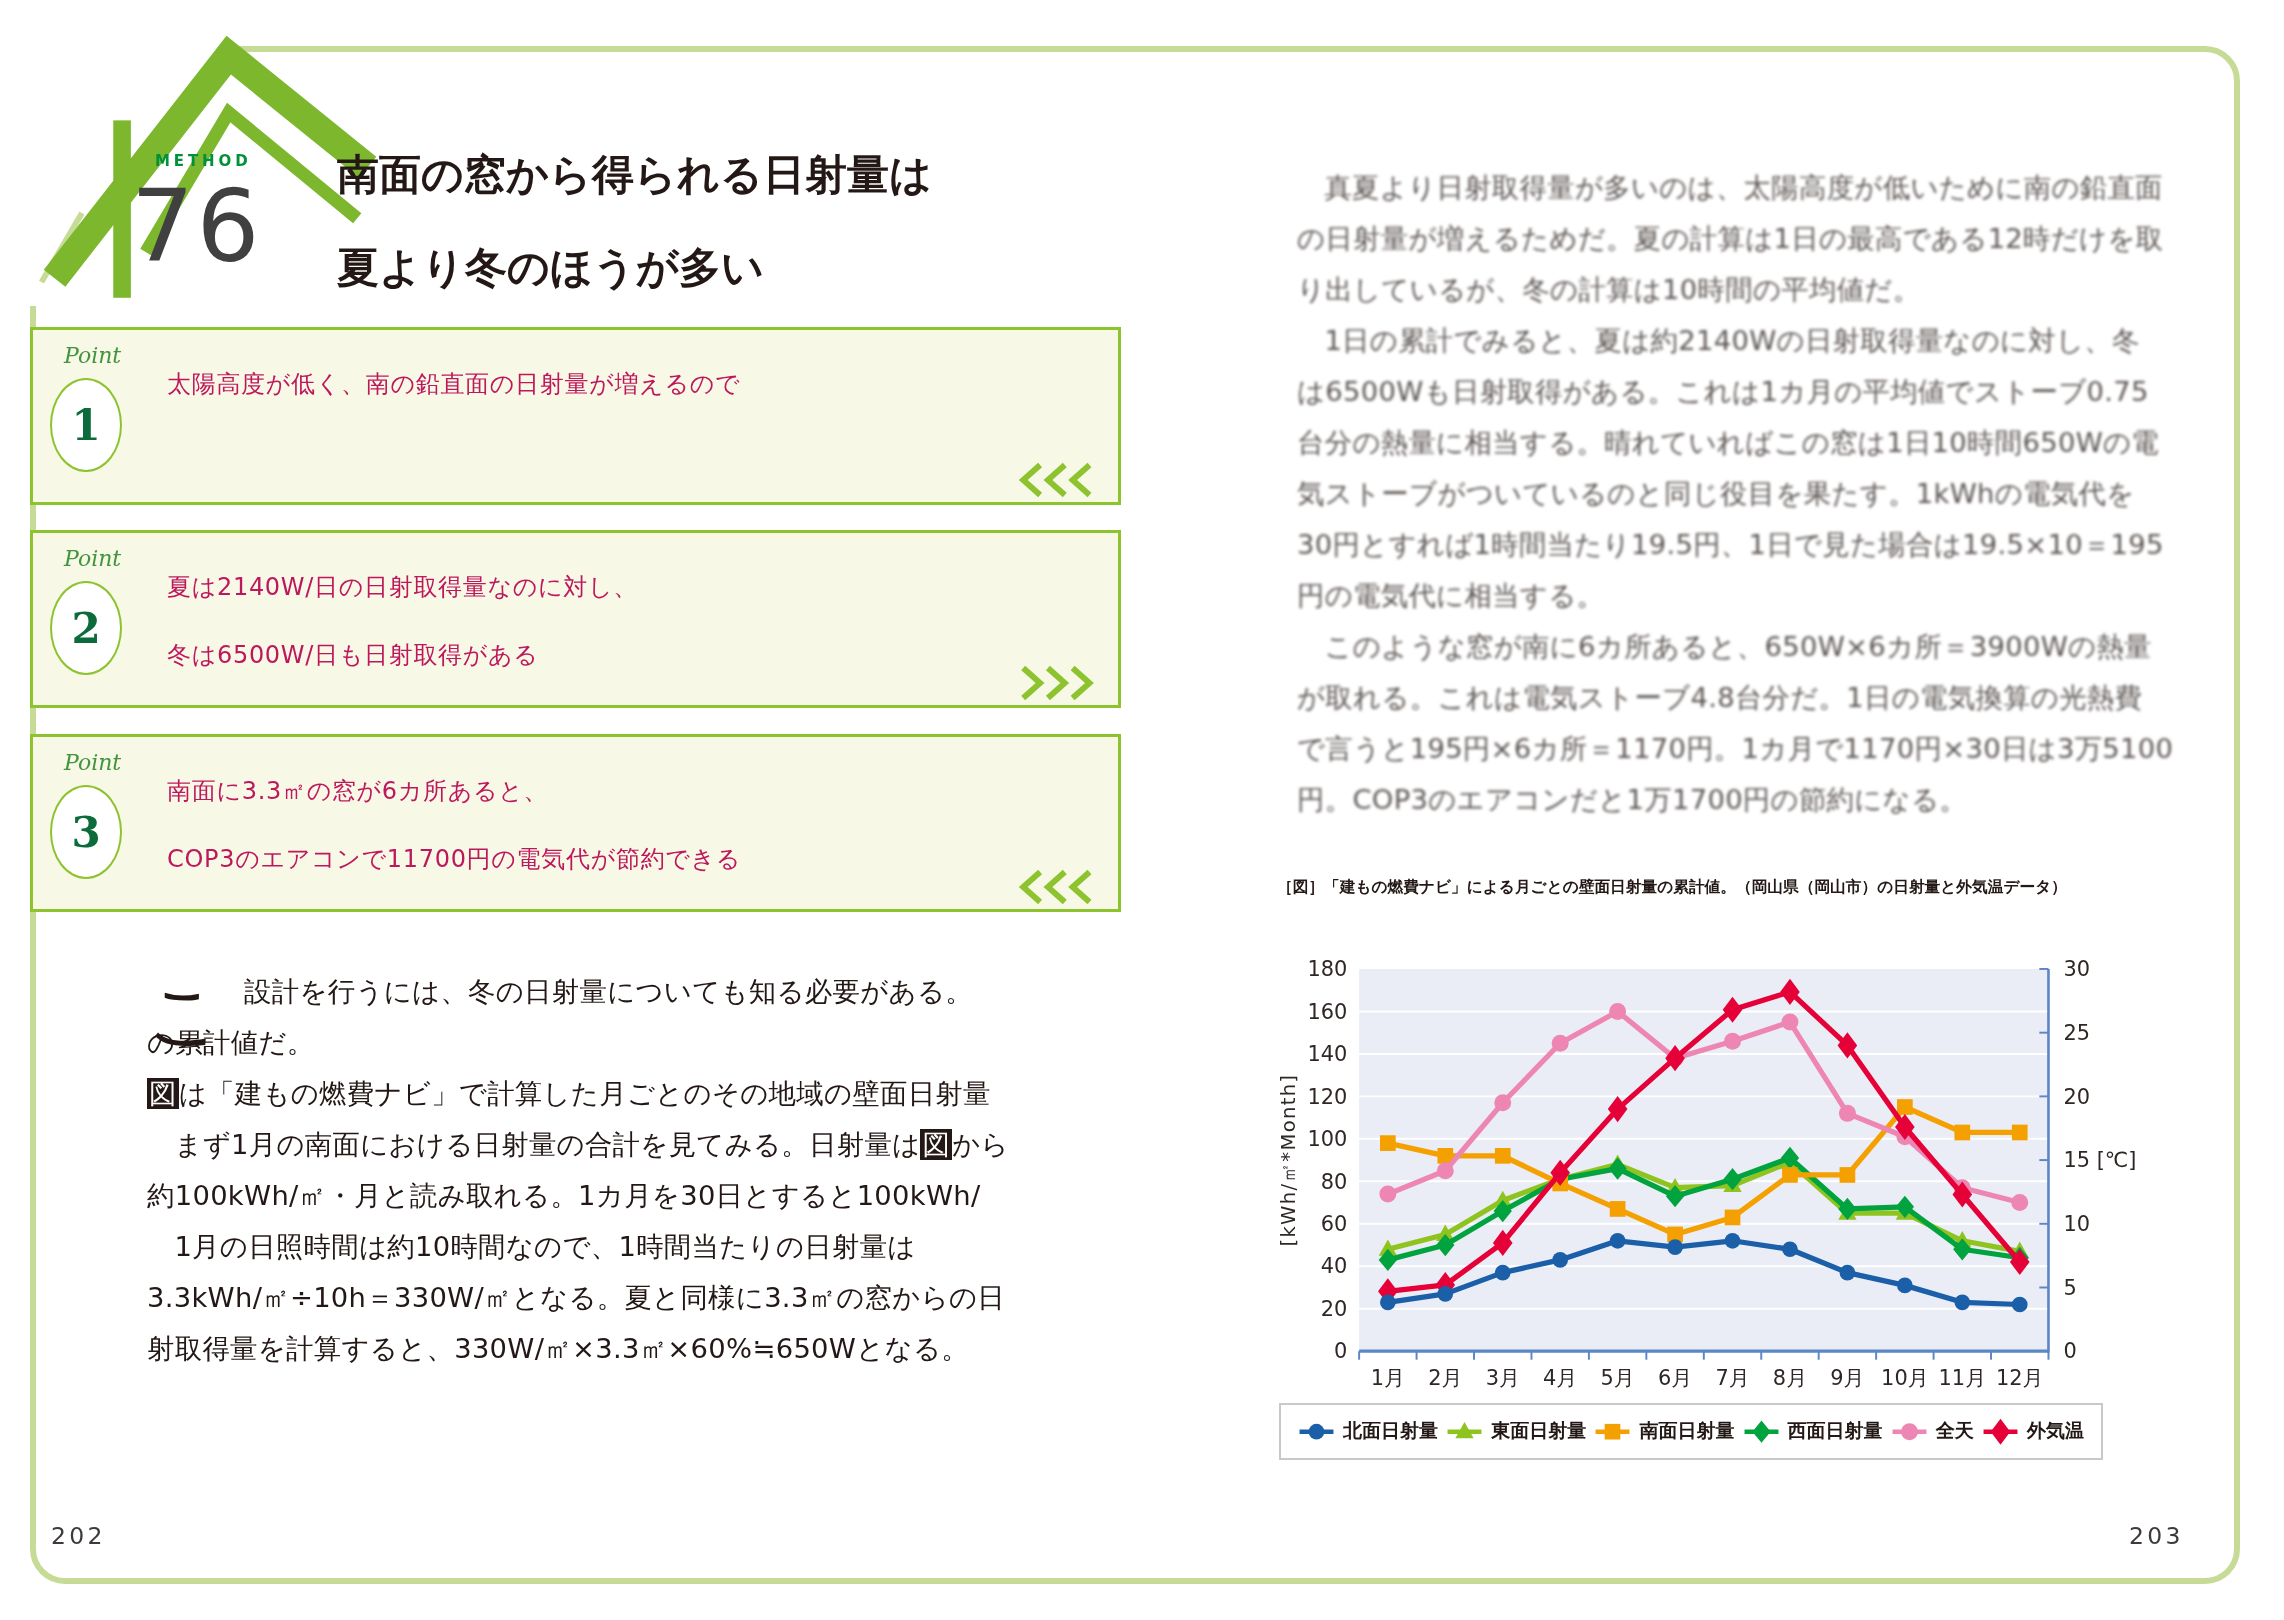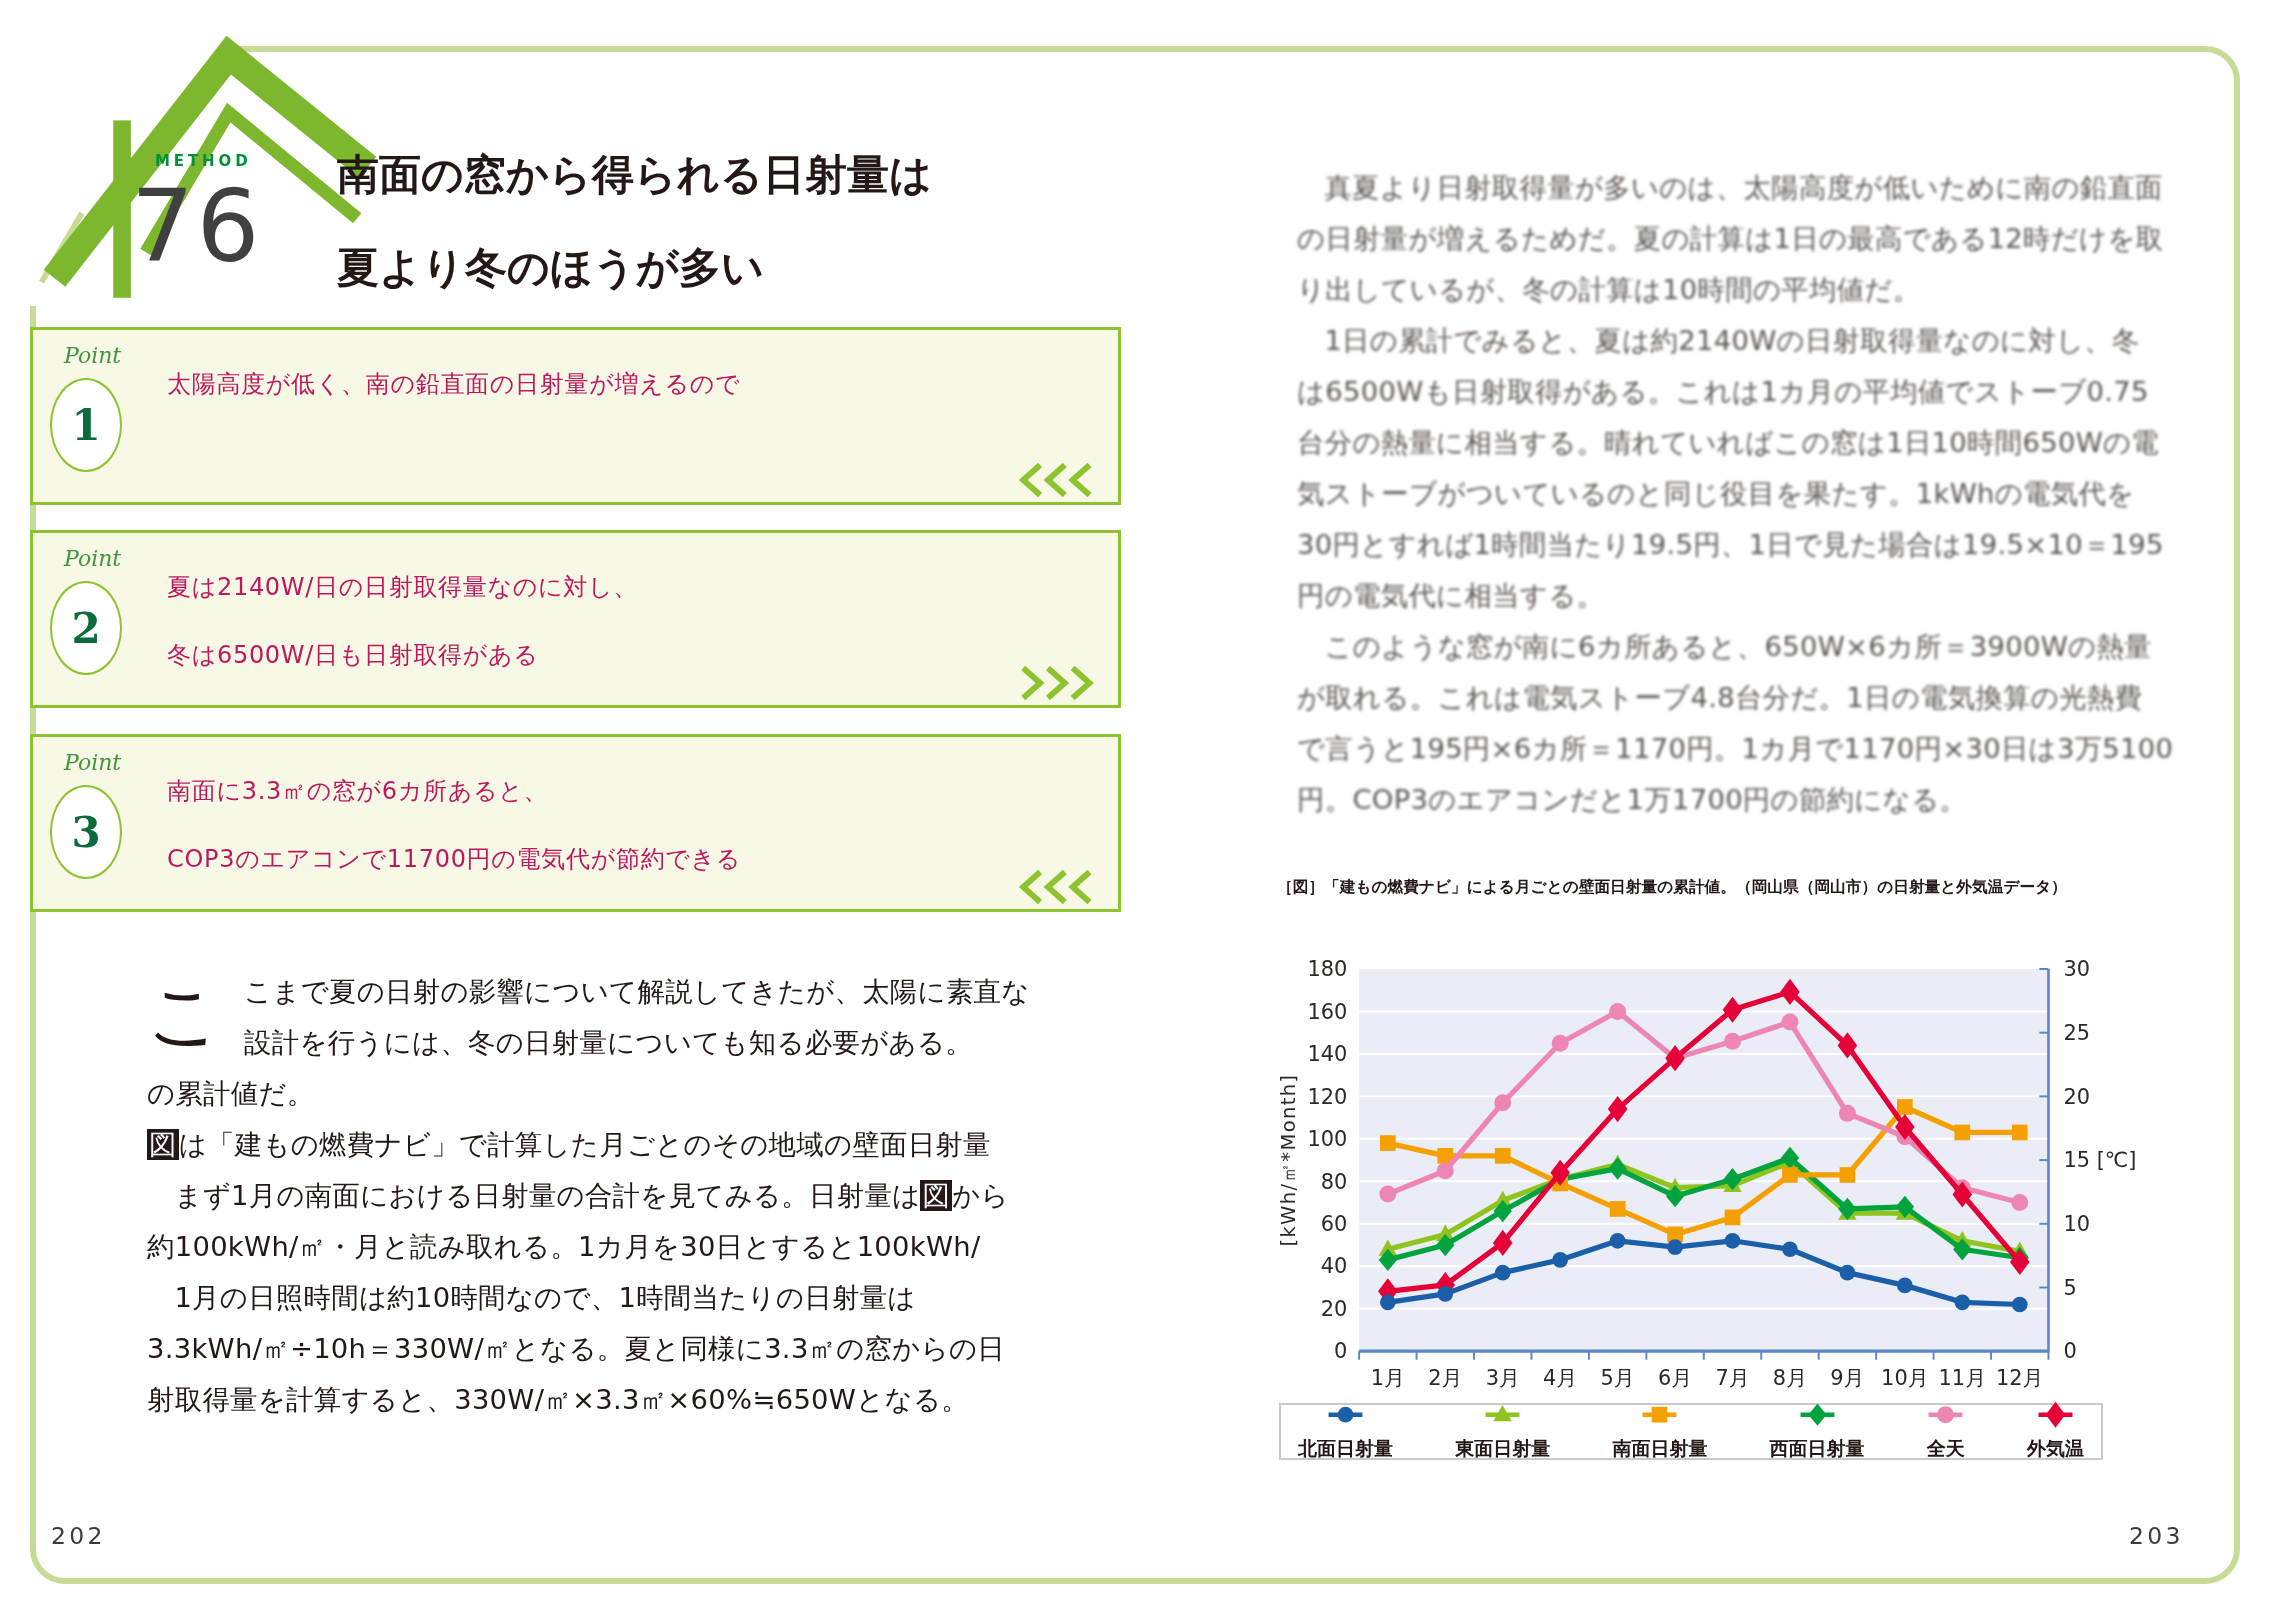--- a/index.html
+++ b/index.html
@@ -50,21 +50,21 @@
 
   
   #fig-caption{position:absolute;left:1277px;top:877px;width:947px;font-size:15.7px;
                font-weight:700;color:#231815;z-index:3;white-space:nowrap;}
 
   
   #chart-wrap{position:absolute;left:1261px;top:918px;width:915px;height:575px;z-index:3;}
   #legend{position:absolute;left:1279px;top:1403px;width:824px;height:57px;background:#fff;
           border:2px solid #c9c9c9;display:flex;align-items:center;justify-content:space-between;
           padding:0 17px;box-sizing:border-box;z-index:3;}
-  .li{display:flex;align-items:center;gap:8px;flex-direction:column;}
+  .li{display:flex;align-items:center;gap:8px;}
   .li span{font-size:19px;font-weight:700;color:#231815;white-space:nowrap;}
 
   
   .pgnum{position:absolute;top:1522px;font-size:23.5px;letter-spacing:3.3px;color:#40393b;z-index:3;}
   #pg-left{left:51px;}
   #pg-right{left:2129px;}
 </style>
 </head>
 <body>
 
@@ -131,21 +131,20 @@
     </div>
     <div class="chev"><svg width="78" height="38" viewBox="0 0 120 58">
           <polyline points="34,6 8,29 34,52" fill="none" stroke="#8dc32e" stroke-width="9"></polyline>
           <polyline points="72,6 46,29 72,52" fill="none" stroke="#8dc32e" stroke-width="9"></polyline>
           <polyline points="110,6 84,29 110,52" fill="none" stroke="#8dc32e" stroke-width="9"></polyline>
         </svg></div>
   </div>
 
   <div id="left-body" class="body-col">
     <div id="dropcap">こ</div>
-  <div class="bline adc"><span>こまで夏の日射の影響について解説してきたが、太陽に素直な</span></div>
       <div class="bline adc"><span>設計を行うには、冬の日射量についても知る必要がある。</span></div>
       <div class="bline"><span>の累計値だ。</span></div>
       <div class="bline"><span class="inv">図</span><span>は「建もの燃費ナビ」で計算した月ごとのその地域の壁面日射量</span></div>
       <div class="bline ind"><span>まず1月の南面における日射量の合計を見てみる。日射量は</span><span class="inv">図</span><span>から</span></div>
       <div class="bline"><span>約100kWh/㎡・月と読み取れる。1カ月を30日とすると100kWh/</span></div>
       <div class="bline ind"><span>1月の日照時間は約10時間なので、1時間当たりの日射量は</span></div>
       <div class="bline"><span>3.3kWh/㎡÷10h＝330W/㎡となる。夏と同様に3.3㎡の窓からの日</span></div>
       <div class="bline"><span>射取得量を計算すると、330W/㎡×3.3㎡×60%≒650Wとなる。</span></div>
     </div>
 

